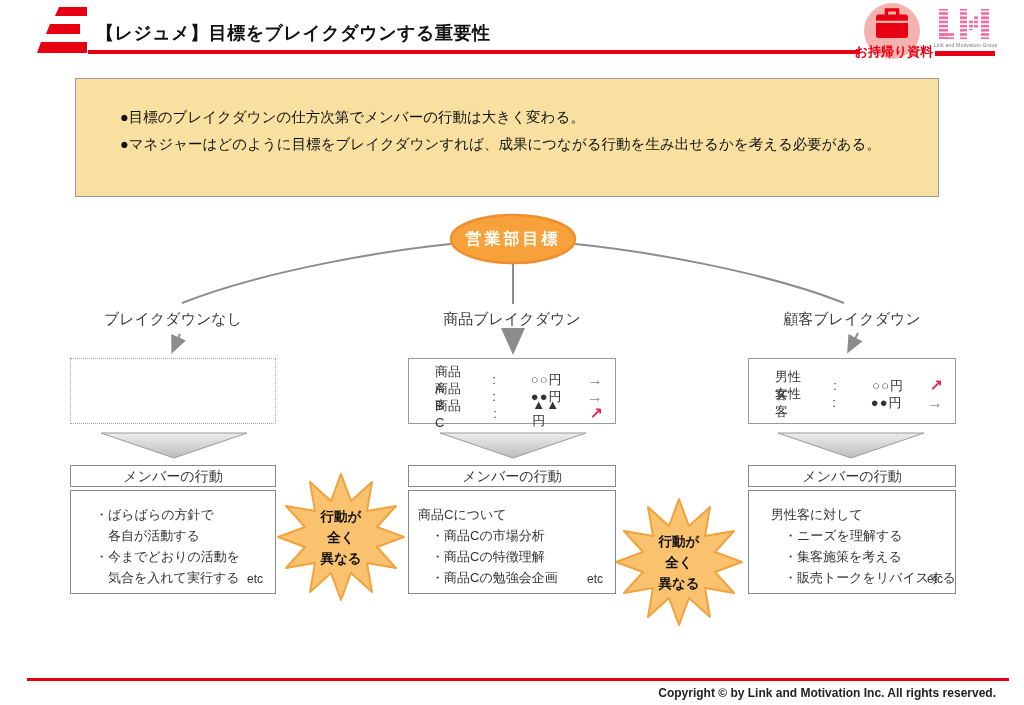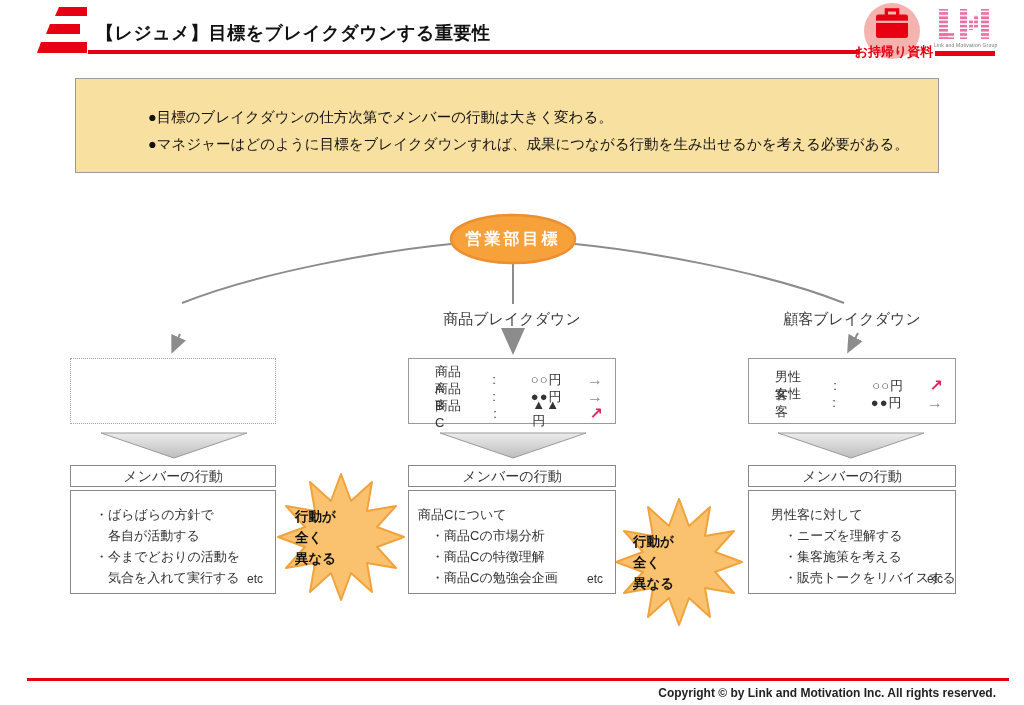--- a/index.html
+++ b/index.html
@@ -12,22 +12,22 @@
   
   .page-title{left:96px;top:21px;font-size:18px;font-weight:bold;color:#111;letter-spacing:.5px;}
   .title-rule{left:88px;top:50px;width:772px;height:4px;background:#E60012;}
   .badge-circle{left:864px;top:3px;width:56px;height:56px;border-radius:50%;background:#F4B3AF;}
   .badge-label{left:850px;top:43px;width:88px;text-align:center;font-size:13px;font-weight:bold;color:#E60012;}
   .lm-caption{left:934px;top:42px;width:64px;font-size:5px;color:#777;letter-spacing:.2px;}
   .lm-rule{left:935px;top:51px;width:60px;height:5px;background:#E60012;}
 
   
   .summary-box{
-    left:75px;top:78px;width:864px;height:95px;background:#F8E1A0;
-    border:1px solid #9b9b9b;box-sizing:border-box;padding:25px 20px 0 72px;
+    left:75px;top:78px;width:864px;height:119px;background:#F8E1A0;
+    border:1px solid #9b9b9b;box-sizing:border-box;padding:25px 20px 0 44px;
   }
   .summary-line{font-size:14.5px;line-height:27px;color:#111;white-space:pre;}
 
   
   .svg-layer{left:0;top:0;width:1024px;height:705px;}
   .root-label{left:451px;top:229px;width:124px;text-align:center;color:#fff;
     font-size:16px;font-weight:bold;letter-spacing:3px;}
   .branch-label{top:310px;text-align:center;font-size:15px;color:#3a3a3a;}
   .bl-1{left:70px;width:206px;} .bl-2{left:408px;width:208px;} .bl-3{left:748px;width:208px;}
 
@@ -45,21 +45,21 @@
   .ah-1{left:70px;width:206px;} .ah-2{left:408px;width:208px;} .ah-3{left:748px;width:208px;}
 
   .action-box{top:490px;height:104px;border:1px solid #888;box-sizing:border-box;background:#fff;
     padding-top:13px;font-size:13px;line-height:21px;color:#333;}
   .ab-1{left:70px;width:206px;padding-left:24px;}
   .ab-2{left:408px;width:208px;padding-left:9px;}
   .ab-3{left:748px;width:208px;padding-left:22px;}
   .action-line{white-space:pre;}
   .etc{position:absolute;right:12px;bottom:3px;font-size:12px;color:#333;}
 
-  .burst-text{width:92px;text-align:left;font-size:13.5px;font-weight:bold;color:#111;line-height:21px;}
+  .burst-text{width:92px;text-align:center;font-size:13.5px;font-weight:bold;color:#111;line-height:21px;}
   .bt-1{left:295px;top:506px;} .bt-2{left:633px;top:531px;}
 
   
   .footer-rule{left:27px;top:678px;width:982px;height:3px;background:#E60012;}
   .footer-text{right:28px;top:686px;font-size:12px;color:#222;font-weight:bold;}
 </style>
 </head>
 <body>
 
 <div class="slide">
@@ -126,20 +126,21 @@
     <polygon points="101,433 247,433 174,458" fill="url(#chevGrad)" stroke="#9a9a9a" stroke-width="1"></polygon>
     <polygon points="440,433 586,433 513,458" fill="url(#chevGrad)" stroke="#9a9a9a" stroke-width="1"></polygon>
     <polygon points="778,433 924,433 851,458" fill="url(#chevGrad)" stroke="#9a9a9a" stroke-width="1"></polygon>
 
     <use href="#burstShape"></use>
     <use href="#burstShape" x="338" y="25"></use>
   </svg>
 
   <div class="abs root-label">営業部目標</div>
 
+  <div class="abs branch-label bl-1">ブレイクダウンなし</div>
   <div class="abs branch-label bl-2">商品ブレイクダウン</div>
   <div class="abs branch-label bl-3">顧客ブレイクダウン</div>
 
   <div class="abs detail-box db-1"></div>
 
   <div class="abs detail-box db-2">
     <div class="detail-row">
       <span class="d-name">商品A</span>
       <span class="d-colon">:</span>
       <span class="d-value">○○円</span>

